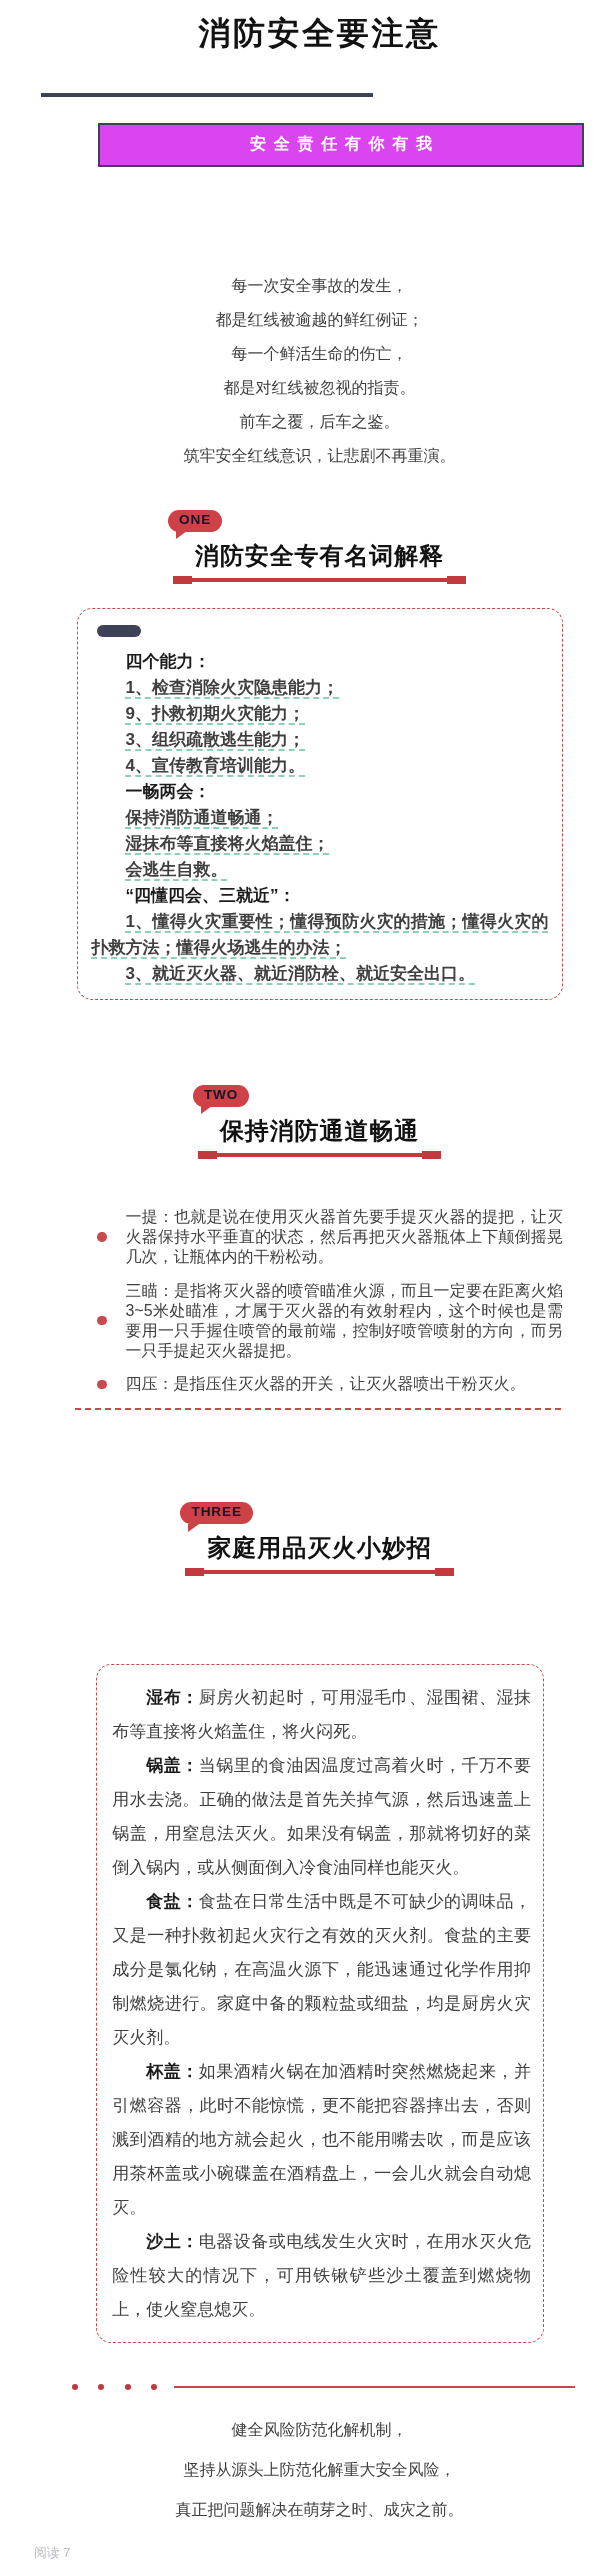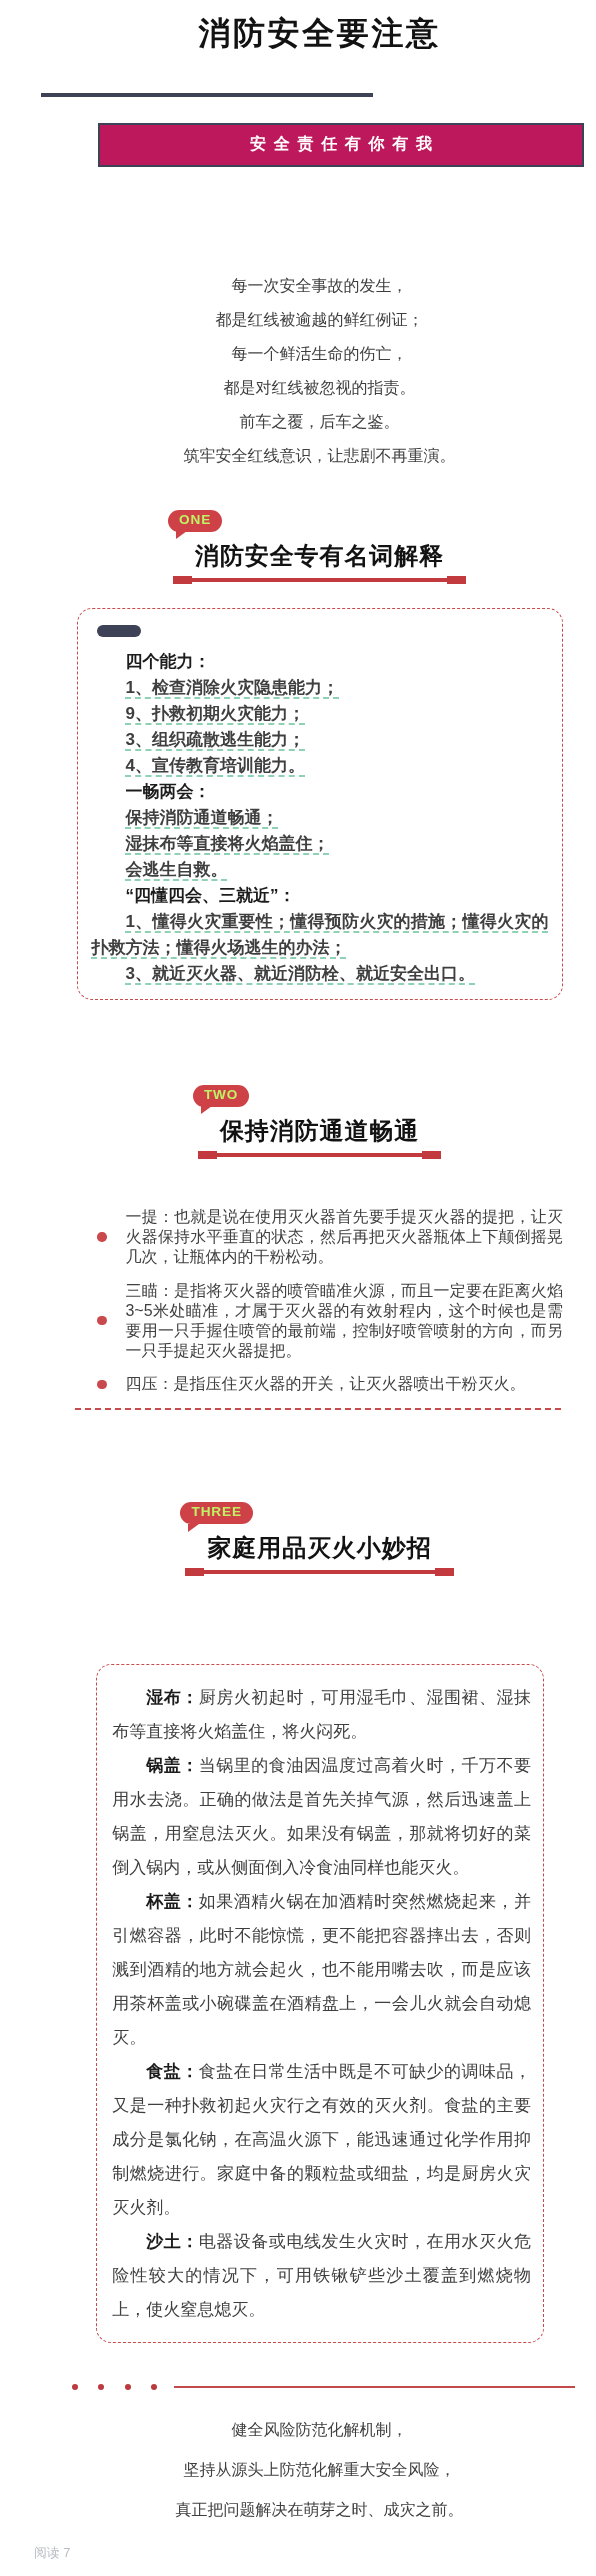--- a/index.html
+++ b/index.html
@@ -11,38 +11,38 @@
   .nudge{transform:translateX(21px);}
 
   
   .page-title{
     margin-top:12px;text-align:center;
     font-size:32px;font-weight:900;color:#121212;letter-spacing:2.6px;
   }
   .navy-line{margin:37px 0 0 41px;width:332px;height:4.3px;background:#3e4257;}
   .banner{
     box-sizing:border-box;margin:25.5px 0 0 77px;width:486px;height:44px;
-    background:#be185d;border:2.6px solid #3e4257;
+    background:#d946ef;border:2.6px solid #3e4257;
     display:flex;align-items:center;justify-content:center;
   }
   .banner-text{
     color:#ffffff;font-weight:bold;font-size:16px;
     letter-spacing:7.7px;text-indent:7.7px;
   }
 
   
   .poem{margin-top:102px;text-align:center;font-size:16px;line-height:34px;color:#3f3f3f;}
   .closing{margin-top:20.4px;text-align:center;font-size:16px;line-height:40px;color:#3f3f3f;}
 
   
   .section-header{display:flex;justify-content:center;}
   .sec-head{position:relative;display:inline-block;text-align:center;padding-top:31px;}
   .badge{
     position:absolute;top:0;left:-27px;
-    background:#ce4247;color:#bef264;font-weight:bold;font-size:13.6px;
+    background:#ce4247;color:#0f172a;font-weight:bold;font-size:13.6px;
     letter-spacing:0.9px;padding:2.6px 11px 3.4px;border-radius:12.8px;line-height:16px;
   }
   .badge::after{
     content:"";position:absolute;left:7.7px;bottom:-7.7px;width:0;height:0;
     border-style:solid;border-width:8.5px 11px 0 0;
     border-color:#ce4247 transparent transparent transparent;
   }
   .sec-title{font-size:24px;font-weight:900;color:#121212;letter-spacing:0.9px;line-height:29px;}
   .sec-line{display:flex;align-items:center;margin:6px -22px 0 -22px;}
   .sec-line .sq{width:18.7px;height:8.5px;background:#c23a3d;flex:none;}
@@ -178,24 +178,24 @@
 </div>
 
 <div class="dash-box box-three">
   <p>
     <span class="tip-lead">湿布：</span><span>厨房火初起时，可用湿毛巾、湿围裙、湿抹布等直接将火焰盖住，将火闷死。</span>
   </p>
   <p>
     <span class="tip-lead">锅盖：</span><span>当锅里的食油因温度过高着火时，千万不要用水去浇。正确的做法是首先关掉气源，然后迅速盖上锅盖，用窒息法灭火。如果没有锅盖，那就将切好的菜倒入锅内，或从侧面倒入冷食油同样也能灭火。</span>
   </p>
   <p>
+    <span class="tip-lead">食盐：</span><span>食盐在日常生活中既是不可缺少的调味品，又是一种扑救初起火灾行之有效的灭火剂。食盐的主要成分是氯化钠，在高温火源下，能迅速通过化学作用抑制燃烧进行。家庭中备的颗粒盐或细盐，均是厨房火灾灭火剂。</span>
+  </p>
+  <p>
     <span class="tip-lead">杯盖：</span><span>如果酒精火锅在加酒精时突然燃烧起来，并引燃容器，此时不能惊慌，更不能把容器摔出去，否则溅到酒精的地方就会起火，也不能用嘴去吹，而是应该用茶杯盖或小碗碟盖在酒精盘上，一会儿火就会自动熄灭。</span>
-  </p>
-  <p>
-    <span class="tip-lead">食盐：</span><span>食盐在日常生活中既是不可缺少的调味品，又是一种扑救初起火灾行之有效的灭火剂。食盐的主要成分是氯化钠，在高温火源下，能迅速通过化学作用抑制燃烧进行。家庭中备的颗粒盐或细盐，均是厨房火灾灭火剂。</span>
   </p>
   <p>
     <span class="tip-lead">沙土：</span><span>电器设备或电线发生火灾时，在用水灭火危险性较大的情况下，可用铁锹铲些沙土覆盖到燃烧物上，使火窒息熄灭。</span>
   </p>
 </div>
 
 <div class="dots-row">
   <span class="dot"></span>
   <span class="dot"></span>
   <span class="dot"></span>

